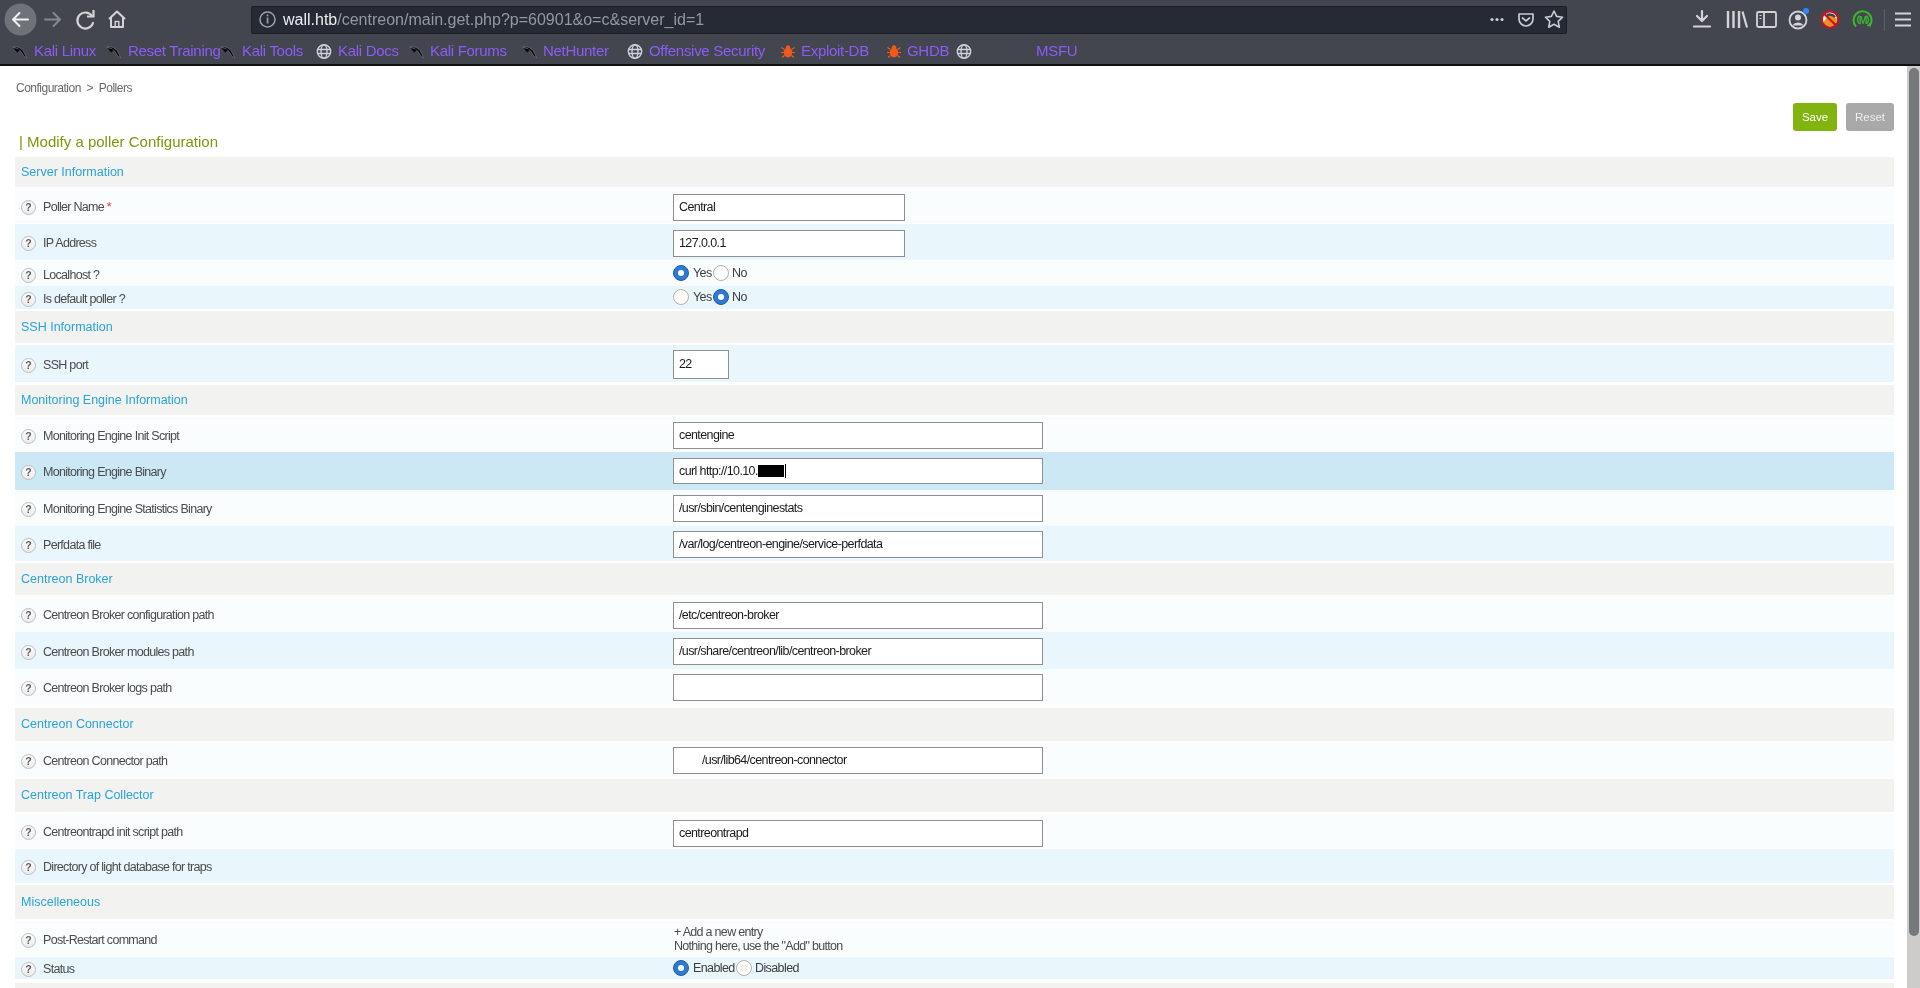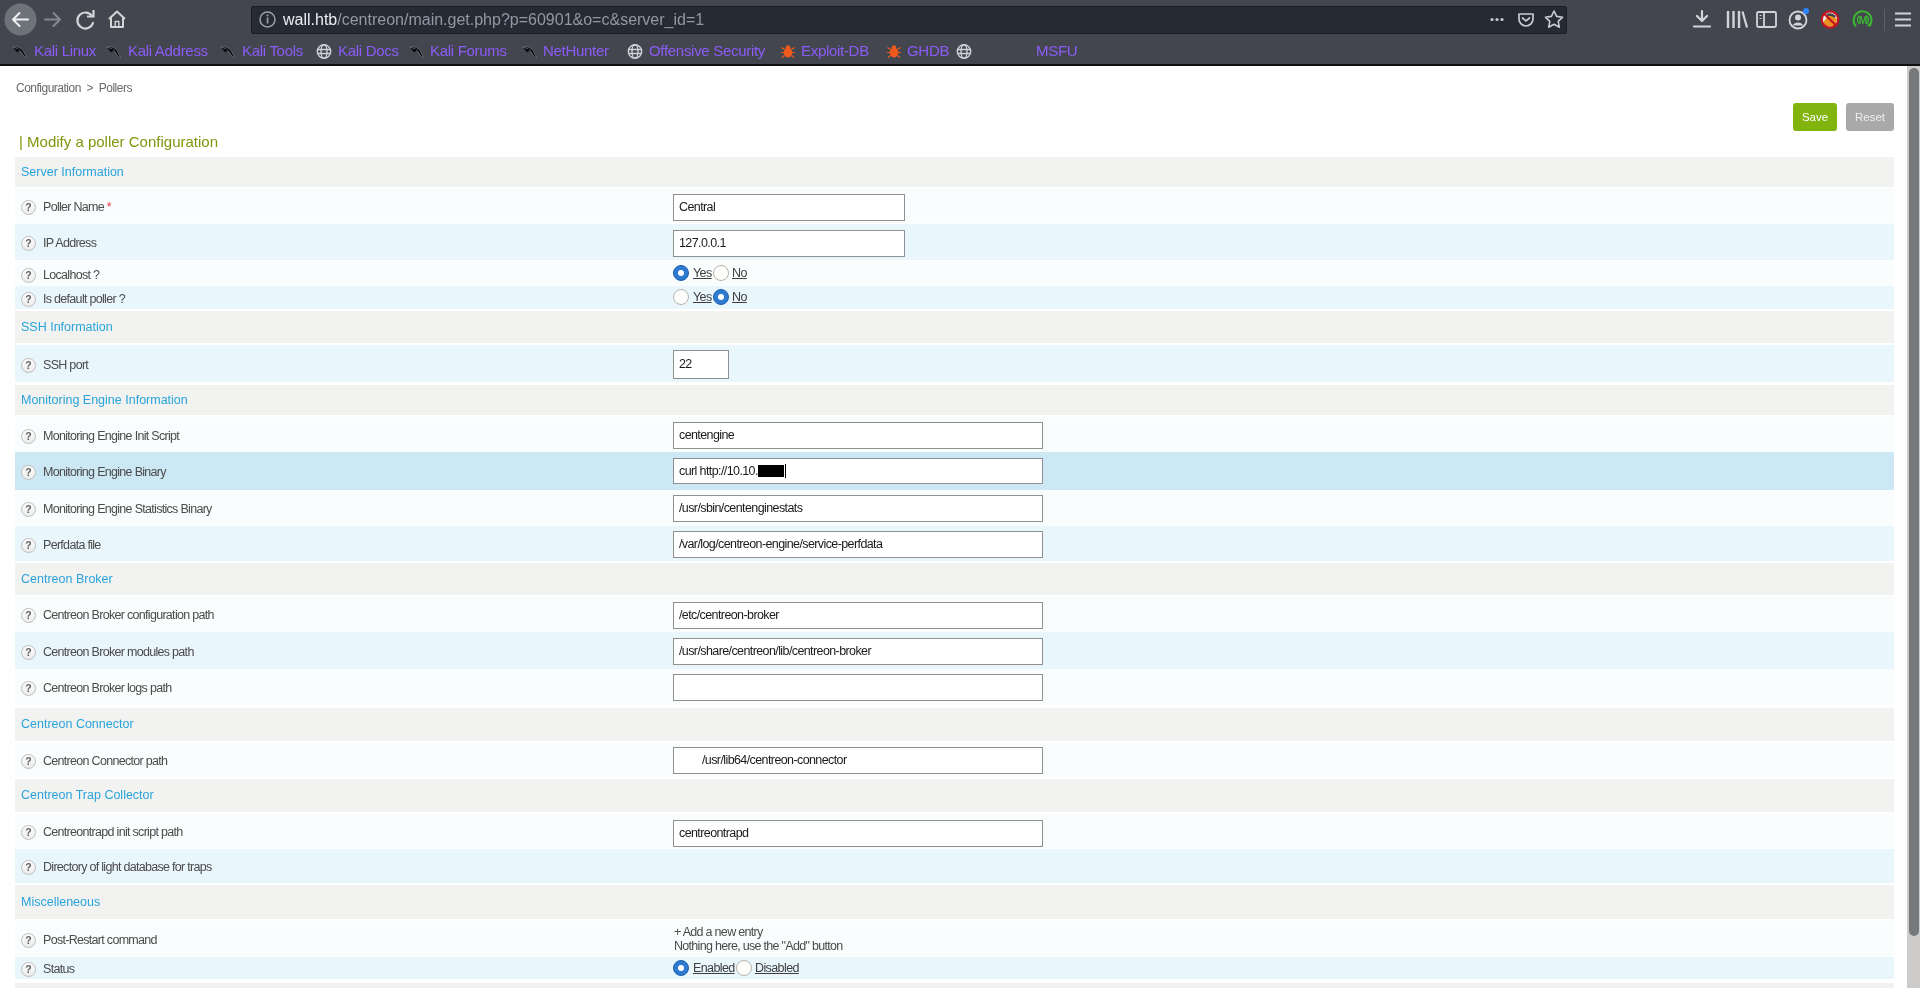--- a/index.html
+++ b/index.html
@@ -33,21 +33,21 @@
     border:1px solid #bdbdbd; background:linear-gradient(#fdfdfd,#ececec);
     color:#5f5f5f; font-size:10.5px; font-weight:bold; text-align:center; line-height:13.5px; }
   .lbl { position:absolute; left:28px; font-size:12.5px; letter-spacing:-0.7px; color:#4b4b4b; white-space:nowrap; }
   .lbl em { color:#e63c3c; font-style:normal; }
   .inp { position:absolute; left:658px; background:#fff; border:1px solid #8f8f8f;
     font-size:12.5px; letter-spacing:-0.6px; color:#1a1a1a; white-space:nowrap; padding-left:5px; }
   .radio { position:absolute; width:16px; height:16px; border-radius:50%; }
   .ron { background:#2e7ad0; border:1px solid #1d5fae; }
   .ron i { position:absolute; left:4px; top:4px; width:6px; height:6px; border-radius:50%; background:#fff; }
   .roff { background:#fdfdfc; border:1px solid #b7b3ac; }
-  .rtext { position:absolute; font-size:12.5px; letter-spacing:-0.6px; color:#3d3d3d;text-decoration:underline; }
+  .rtext { position:absolute; font-size:12.5px; letter-spacing:-0.6px; color:#3d3d3d; }
 
   
   #sbtrack { position:absolute; left:1907px; top:66px; width:13px; height:922px; background:#cdccca; }
   #sbthumb { position:absolute; left:1909px; top:68px; width:10px; height:868px; background:#75797c; border-radius:5px; }
 </style>
 </head>
 <body>
 <div id="stage">
 
   <div id="navbar"></div>
@@ -136,21 +136,21 @@
           <circle cx="8" cy="4" r="2.2" fill="#f05a1c"></circle>
           <path d="M4.5 6 L1.5 4 M4 9 H1 M4.5 12 L2 14 M11.5 6 L14.5 4 M12 9 H15 M11.5 12 L14 14" stroke="#f05a1c" stroke-width="1.2" fill="none"></path>
         </g>
   <g transform="translate(956,43.5)" stroke="#ced1d5" fill="none" stroke-width="1.4">
           <circle cx="8" cy="8" r="6.7"></circle>
           <ellipse cx="8" cy="8" rx="3" ry="6.7"></ellipse>
           <path d="M1.6 6 h12.8 M1.6 10 h12.8"></path>
         </g>
   </svg>
   <div class="bmitem" style="left:34px;">Kali Linux</div>
-  <div class="bmitem" style="left:128px;">Kali Address</div>
+  <div class="bmitem" style="left:128px;">Reset Training</div>
   <div class="bmitem" style="left:242px;">Kali Tools</div>
   <div class="bmitem" style="left:338px;">Kali Docs</div>
   <div class="bmitem" style="left:430px;">Kali Forums</div>
   <div class="bmitem" style="left:543px;">NetHunter</div>
   <div class="bmitem" style="left:649px;">Offensive Security</div>
   <div class="bmitem" style="left:801px;">Exploit-DB</div>
   <div class="bmitem" style="left:907px;">GHDB</div>
   <div class="bmitem" style="left:1036px;">MSFU</div>
   </div>
 

